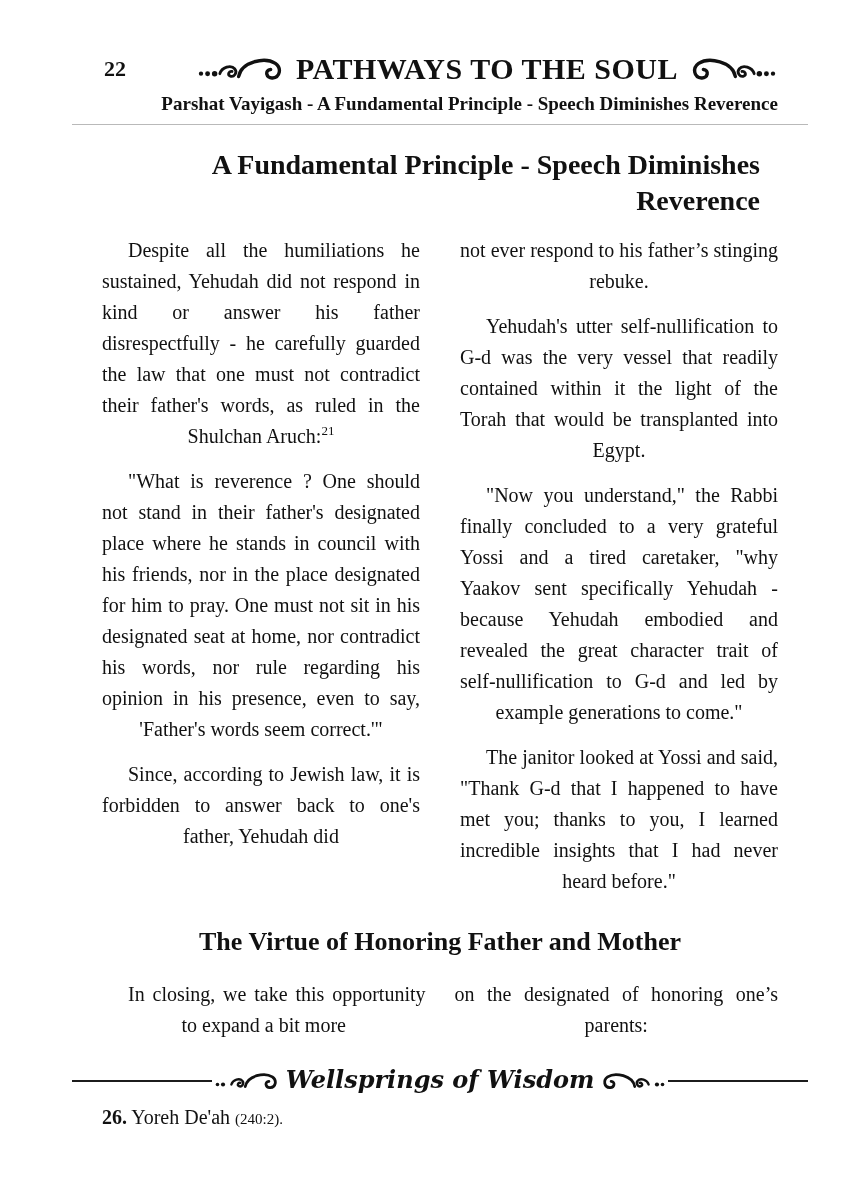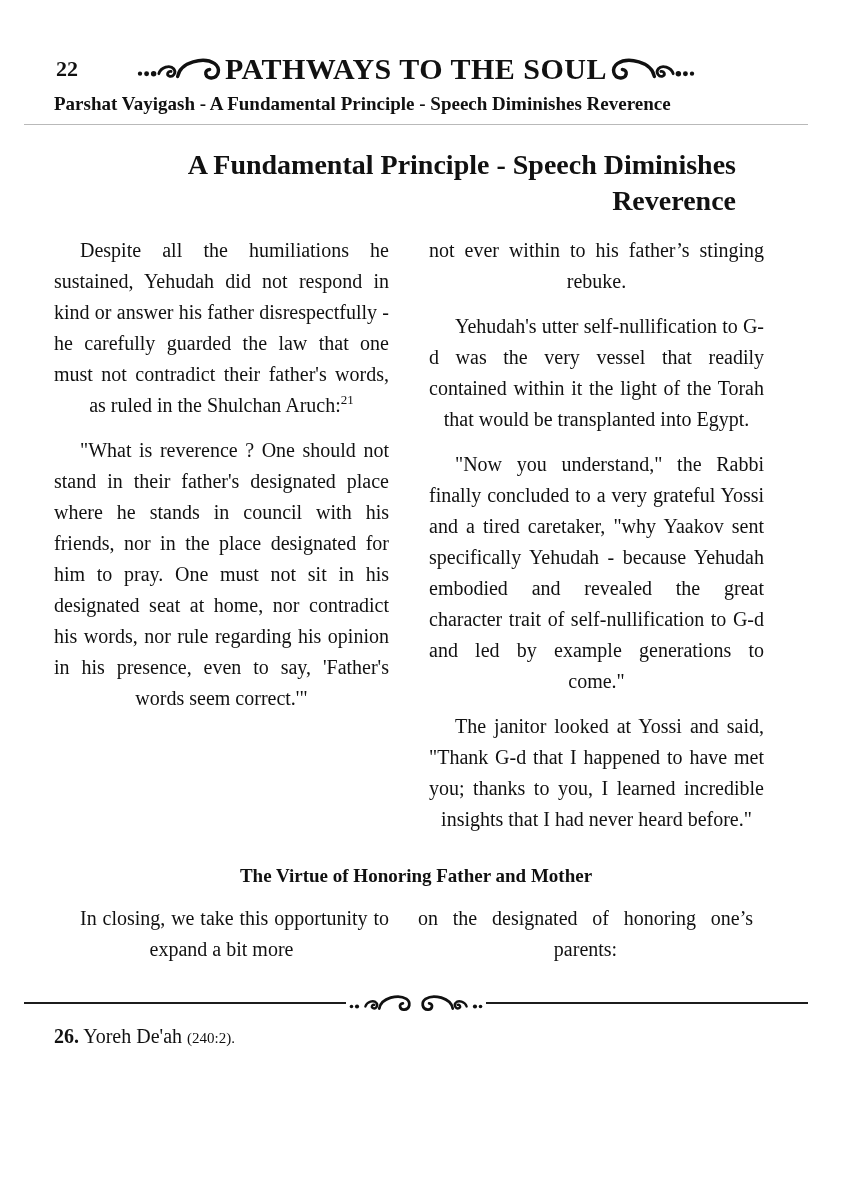--- a/index.html
+++ b/index.html
@@ -3,40 +3,40 @@
 <meta charset="utf-8">
 <style>
   html, body { margin: 0; padding: 0; }
   body {
     width: 846px; height: 1200px;
     background: #ffffff;
     color: #111;
     font-family: "Liberation Serif", "DejaVu Serif", serif;
     overflow: hidden;
   }
-  .page { position: relative; padding: 48px 68px 0 54px; box-sizing: border-box; }
+  .page { position: relative; padding: 48px 68px 0 54px; box-sizing: border-box; margin-left: 48px; }
 
   
   .header { position: relative; }
   .page-number {
     position: absolute; left: 2px; top: 8px;
     font-size: 22px; font-weight: bold;
   }
   .title-row {
-    display: flex; align-items: center; justify-content: center; 
+    display: flex; align-items: center; justify-content: flex-end; gap: 10px;
     height: 42px;
   }
   .book-title {
     font-size: 30px; font-weight: bold; letter-spacing: 0.5px;
     white-space: nowrap;
   }
   .flourish { display: block; }
   .flourish.mirrored { transform: scaleX(-1); }
   .subtitle {
-    margin-top: 3px; text-align: left;
+    margin-top: 3px; text-align: right;
     font-size: 19px; font-weight: bold;
   }
   .header-rule {
     margin: 9px -30px 0 -30px; height: 0;
     border-top: 1px solid #b9b9b9;
   }
 
   
   .article-heading {
     margin: 22px auto 0 auto; max-width: 640px;
@@ -53,21 +53,21 @@
     text-align-last: center;
     -moz-text-align-last: center;
     text-indent: 26px;
   }
   .para.no-indent { text-indent: 0; }
   .fn-ref { font-size: 13px; vertical-align: super; line-height: 0; }
 
   
   .section-heading {
     margin-top: 16px; text-align: center;
-    font-size: 19px; font-weight: bold;
+    font-size: 26px; font-weight: bold;
   }
   .columns.closing { margin-top: 12px; gap: 29px; }
   .columns.closing .para { margin-bottom: 0; }
 
   
   .banner {
     display: flex; align-items: center; margin: 26px -30px 0 -30px;
   }
   .banner-rule { flex: 1; height: 2px; background: #1c1c1c; }
   .banner-text {
@@ -110,23 +110,24 @@
     <div class="subtitle">Parshat Vayigash - A Fundamental Principle - Speech Diminishes Reverence</div>
     <div class="header-rule"></div>
   </div>
 
   <h1 class="article-heading">A Fundamental Principle - Speech Diminishes Reverence</h1>
 
   <div class="columns">
     <div class="col">
       <p class="para"><span>Despite all the humiliations he sustained, Yehudah did not respond in kind or answer his father disrespectfully - he carefully guarded the law that one must not contradict their father's words, as ruled in the Shulchan Aruch:</span><sup class="fn-ref">21</sup></p>
       <p class="para">"What is reverence ? One should not stand in their father's designated place where he stands in council with his friends, nor in the place designated for him to pray. One must not sit in his designated seat at home, nor contradict his words, nor rule regarding his opinion in his presence, even to say, 'Father's words seem correct.'"</p>
+      <p class="para">Since, according to Jewish law, it is forbidden to answer back to one's father, Yehudah did</p>
     </div>
     <div class="col">
-      <p class="para no-indent">not ever within to his father’s stinging rebuke.</p>
+      <p class="para no-indent">not ever respond to his father’s stinging rebuke.</p>
       <p class="para">Yehudah's utter self-nullification to G-d was the very vessel that readily contained within it the light of the Torah that would be transplanted into Egypt.</p>
       <p class="para">"Now you understand," the Rabbi finally concluded to a very grateful Yossi and a tired caretaker, "why Yaakov sent specifically Yehudah - because Yehudah embodied and revealed the great character trait of self-nullification to G-d and led by example generations to come."</p>
       <p class="para">The janitor looked at Yossi and said, "Thank G-d that I happened to have met you; thanks to you, I learned incredible insights that I had never heard before."</p>
     </div>
   </div>
 
   <h2 class="section-heading">The Virtue of Honoring Father and Mother</h2>
 
   <div class="columns closing">
     <div class="col">
@@ -138,20 +139,21 @@
   </div>
 
   <div class="banner">
     <div class="banner-rule"></div>
     <svg class="flourish" viewBox="0 0 95 34" width="66" height="24" aria-hidden="true">
       <circle cx="5" cy="22" r="2.6" fill="#111"></circle>
       <circle cx="13" cy="22" r="3" fill="#111"></circle>
       <path d="M25 22 C27 15 37 12 41 17 C44 21 40 26 36 24.5 C33 23.2 34.5 18.8 38 19.6" fill="none" stroke="#111" stroke-width="3.4" stroke-linecap="round"></path>
       <path d="M45 25 C48 9 73 4 84 11 C91 16 89 26 81 26.5 C74 27 72.5 18 79 17.5" fill="none" stroke="#111" stroke-width="4" stroke-linecap="round"></path>
     </svg>
+    <span class="banner-text">Wellsprings of Wisdom</span>
     <svg class="flourish mirrored" viewBox="0 0 95 34" width="66" height="24" aria-hidden="true">
       <circle cx="5" cy="22" r="2.6" fill="#111"></circle>
       <circle cx="13" cy="22" r="3" fill="#111"></circle>
       <path d="M25 22 C27 15 37 12 41 17 C44 21 40 26 36 24.5 C33 23.2 34.5 18.8 38 19.6" fill="none" stroke="#111" stroke-width="3.4" stroke-linecap="round"></path>
       <path d="M45 25 C48 9 73 4 84 11 C91 16 89 26 81 26.5 C74 27 72.5 18 79 17.5" fill="none" stroke="#111" stroke-width="4" stroke-linecap="round"></path>
     </svg>
     <div class="banner-rule"></div>
   </div>
 
   <div class="footnote">

